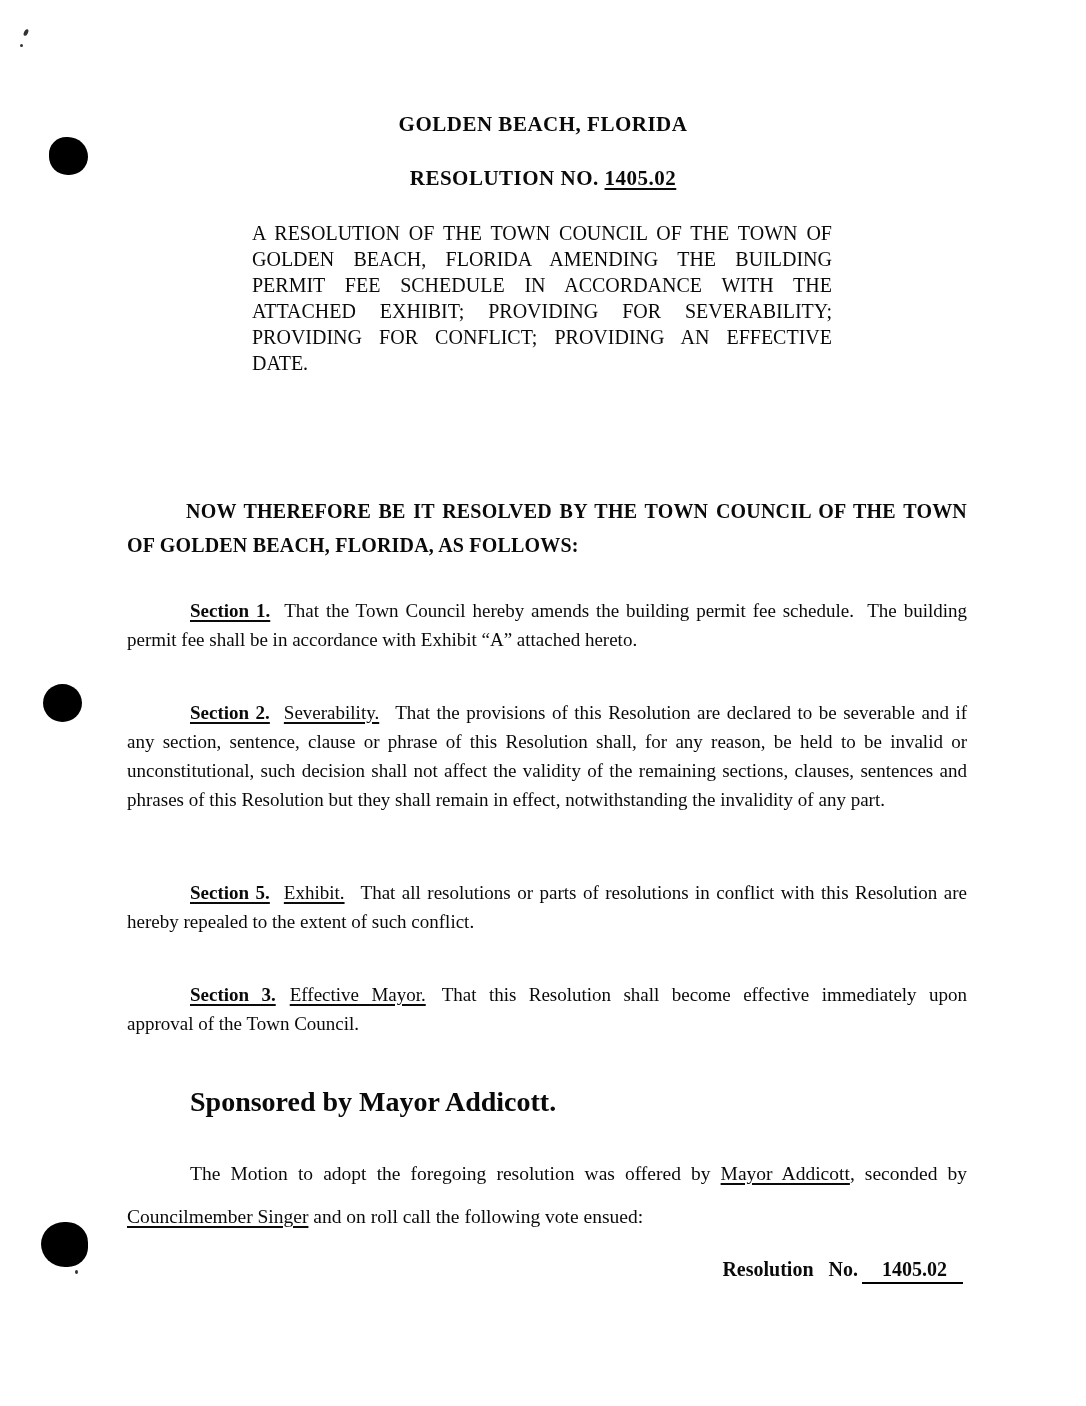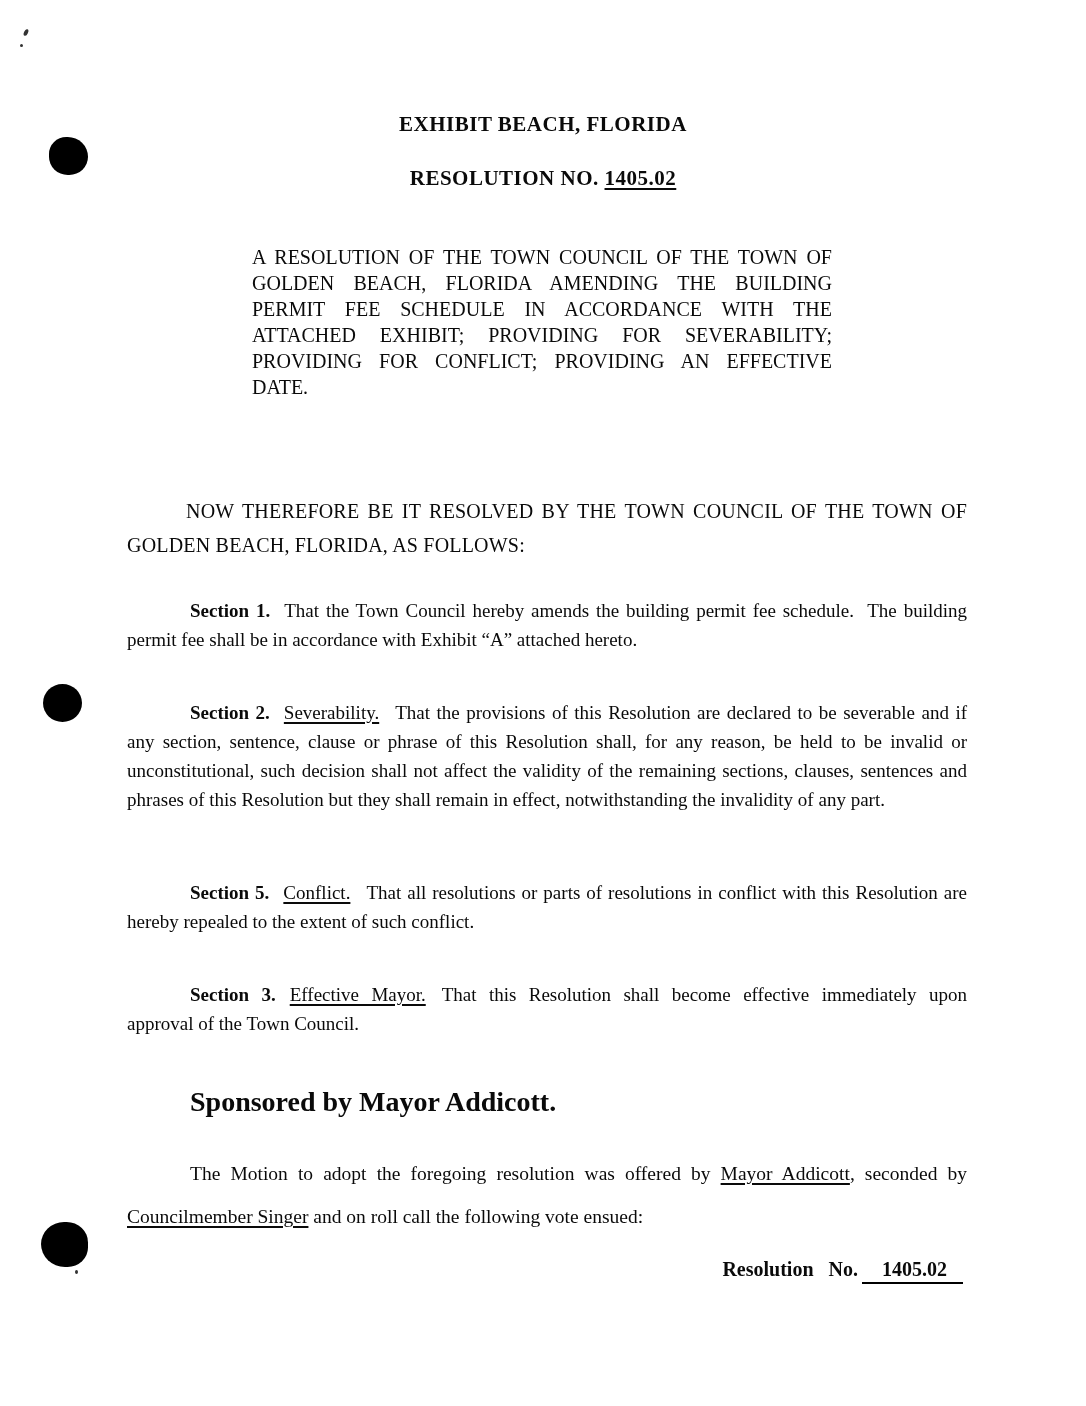--- a/index.html
+++ b/index.html
@@ -25,36 +25,36 @@
     font-weight: bold;
     font-size: 21px;
     letter-spacing: 0.5px;
   }
   #hdr1 { top: 112px; }
   #hdr2 { top: 166px; }
   .u-num { text-decoration: underline; text-decoration-thickness: 2px; text-underline-offset: 3px; }
 
   
   #caption {
-    top: 244px;
+    top: 220px;
     left: 252px;
     width: 580px;
     font-size: 20px;
     line-height: 26px;
     text-align: justify;
     white-space: pre-wrap;
   }
 
   
   #resolved {
     top: 494px;
     left: 127px;
     width: 840px;
     font-size: 20px;
-    font-weight: normal;
+    font-weight: bold;
     line-height: 34px;
     text-indent: 59px;
     text-align: justify;
     letter-spacing: 0.2px;
     white-space: pre-wrap;
   }
 
   
   .para {
     left: 127px;
@@ -64,20 +64,21 @@
     text-align: justify;
     text-indent: 63px;
   }
   .para > span { white-space: pre-wrap; }
   #sec1 { top: 596px; }
   #sec2 { top: 698px; }
   #sec3 { top: 878px; }
   #sec4 { top: 980px; }
   .sec-label {
     font-weight: bold;
+    text-decoration: underline;
     text-decoration-thickness: 2px;
     text-underline-offset: 3px;
     margin-right: 14px;
   }
   .sec-title {
     text-decoration: underline;
     text-decoration-thickness: 1.5px;
     text-underline-offset: 3px;
     margin-right: 16px;
   }
@@ -145,32 +146,32 @@
 </head>
 <body>
 
 <div class="dot" id="dot1"></div>
 <div class="dot" id="dot2"></div>
 <div class="dot" id="dot3"></div>
 <div class="speck" id="speck1"></div>
 <div class="speck" id="speck2"></div>
 <div class="speck" id="speck3"></div>
 
-<div class="abs header-line" id="hdr1">EXHIBIT BEACH, FLORIDA</div>
+<div class="abs header-line" id="hdr1">GOLDEN BEACH, FLORIDA</div>
 <div class="abs header-line" id="hdr2"><span>RESOLUTION NO. </span><span class="u-num">1405.02</span></div>
 
 <div class="abs" id="caption">A RESOLUTION OF THE TOWN COUNCIL OF THE TOWN OF GOLDEN BEACH, FLORIDA AMENDING THE BUILDING PERMIT FEE SCHEDULE IN ACCORDANCE WITH THE ATTACHED EXHIBIT; PROVIDING FOR SEVERABILITY; PROVIDING FOR CONFLICT; PROVIDING AN EFFECTIVE DATE.</div>
 
 <div class="abs" id="resolved">NOW THEREFORE BE IT RESOLVED BY THE TOWN COUNCIL OF THE TOWN OF GOLDEN BEACH, FLORIDA, AS FOLLOWS:</div>
 
 <div class="abs para" id="sec1"><span class="sec-label">Section 1.</span><span>That the Town Council hereby amends the building permit fee schedule.  The building permit fee shall be in accordance with Exhibit “A” attached hereto.</span></div>
 
 <div class="abs para" id="sec2"><span class="sec-label">Section 2.</span><span class="sec-title">Severability.</span><span>That the provisions of this Resolution are declared to be severable and if any section, sentence, clause or phrase of this Resolution shall, for any reason, be held to be invalid or unconstitutional, such decision shall not affect the validity of the remaining sections, clauses, sentences and phrases of this Resolution but they shall remain in effect, notwithstanding the invalidity of any part.</span></div>
 
-<div class="abs para" id="sec3"><span class="sec-label">Section 5.</span><span class="sec-title">Conflict.</span><span>That all resolutions or parts of resolutions in conflict with this Resolution are hereby repealed to the extent of such conflict.</span></div>
+<div class="abs para" id="sec3"><span class="sec-label">Section 5.</span><span class="sec-title">Exhibit.</span><span>That all resolutions or parts of resolutions in conflict with this Resolution are hereby repealed to the extent of such conflict.</span></div>
 
 <div class="abs para" id="sec4"><span class="sec-label">Section 3.</span><span class="sec-title">Effective Mayor.</span><span>That this Resolution shall become effective immediately upon approval of the Town Council.</span></div>
 
 <div class="abs" id="sponsored">Sponsored by Mayor Addicott.</div>
 
 <div class="abs" id="motion"><span>The Motion to adopt the foregoing resolution was offered by </span><span class="u-name">Mayor Addicott</span><span>, seconded by </span><span class="u-name">Councilmember Singer</span><span> and on roll call the following vote ensued:</span></div>
 
 <div class="abs" id="footer-line"><span>Resolution   No.</span><span class="f-number">1405.02</span></div>
 
 </body></html>

